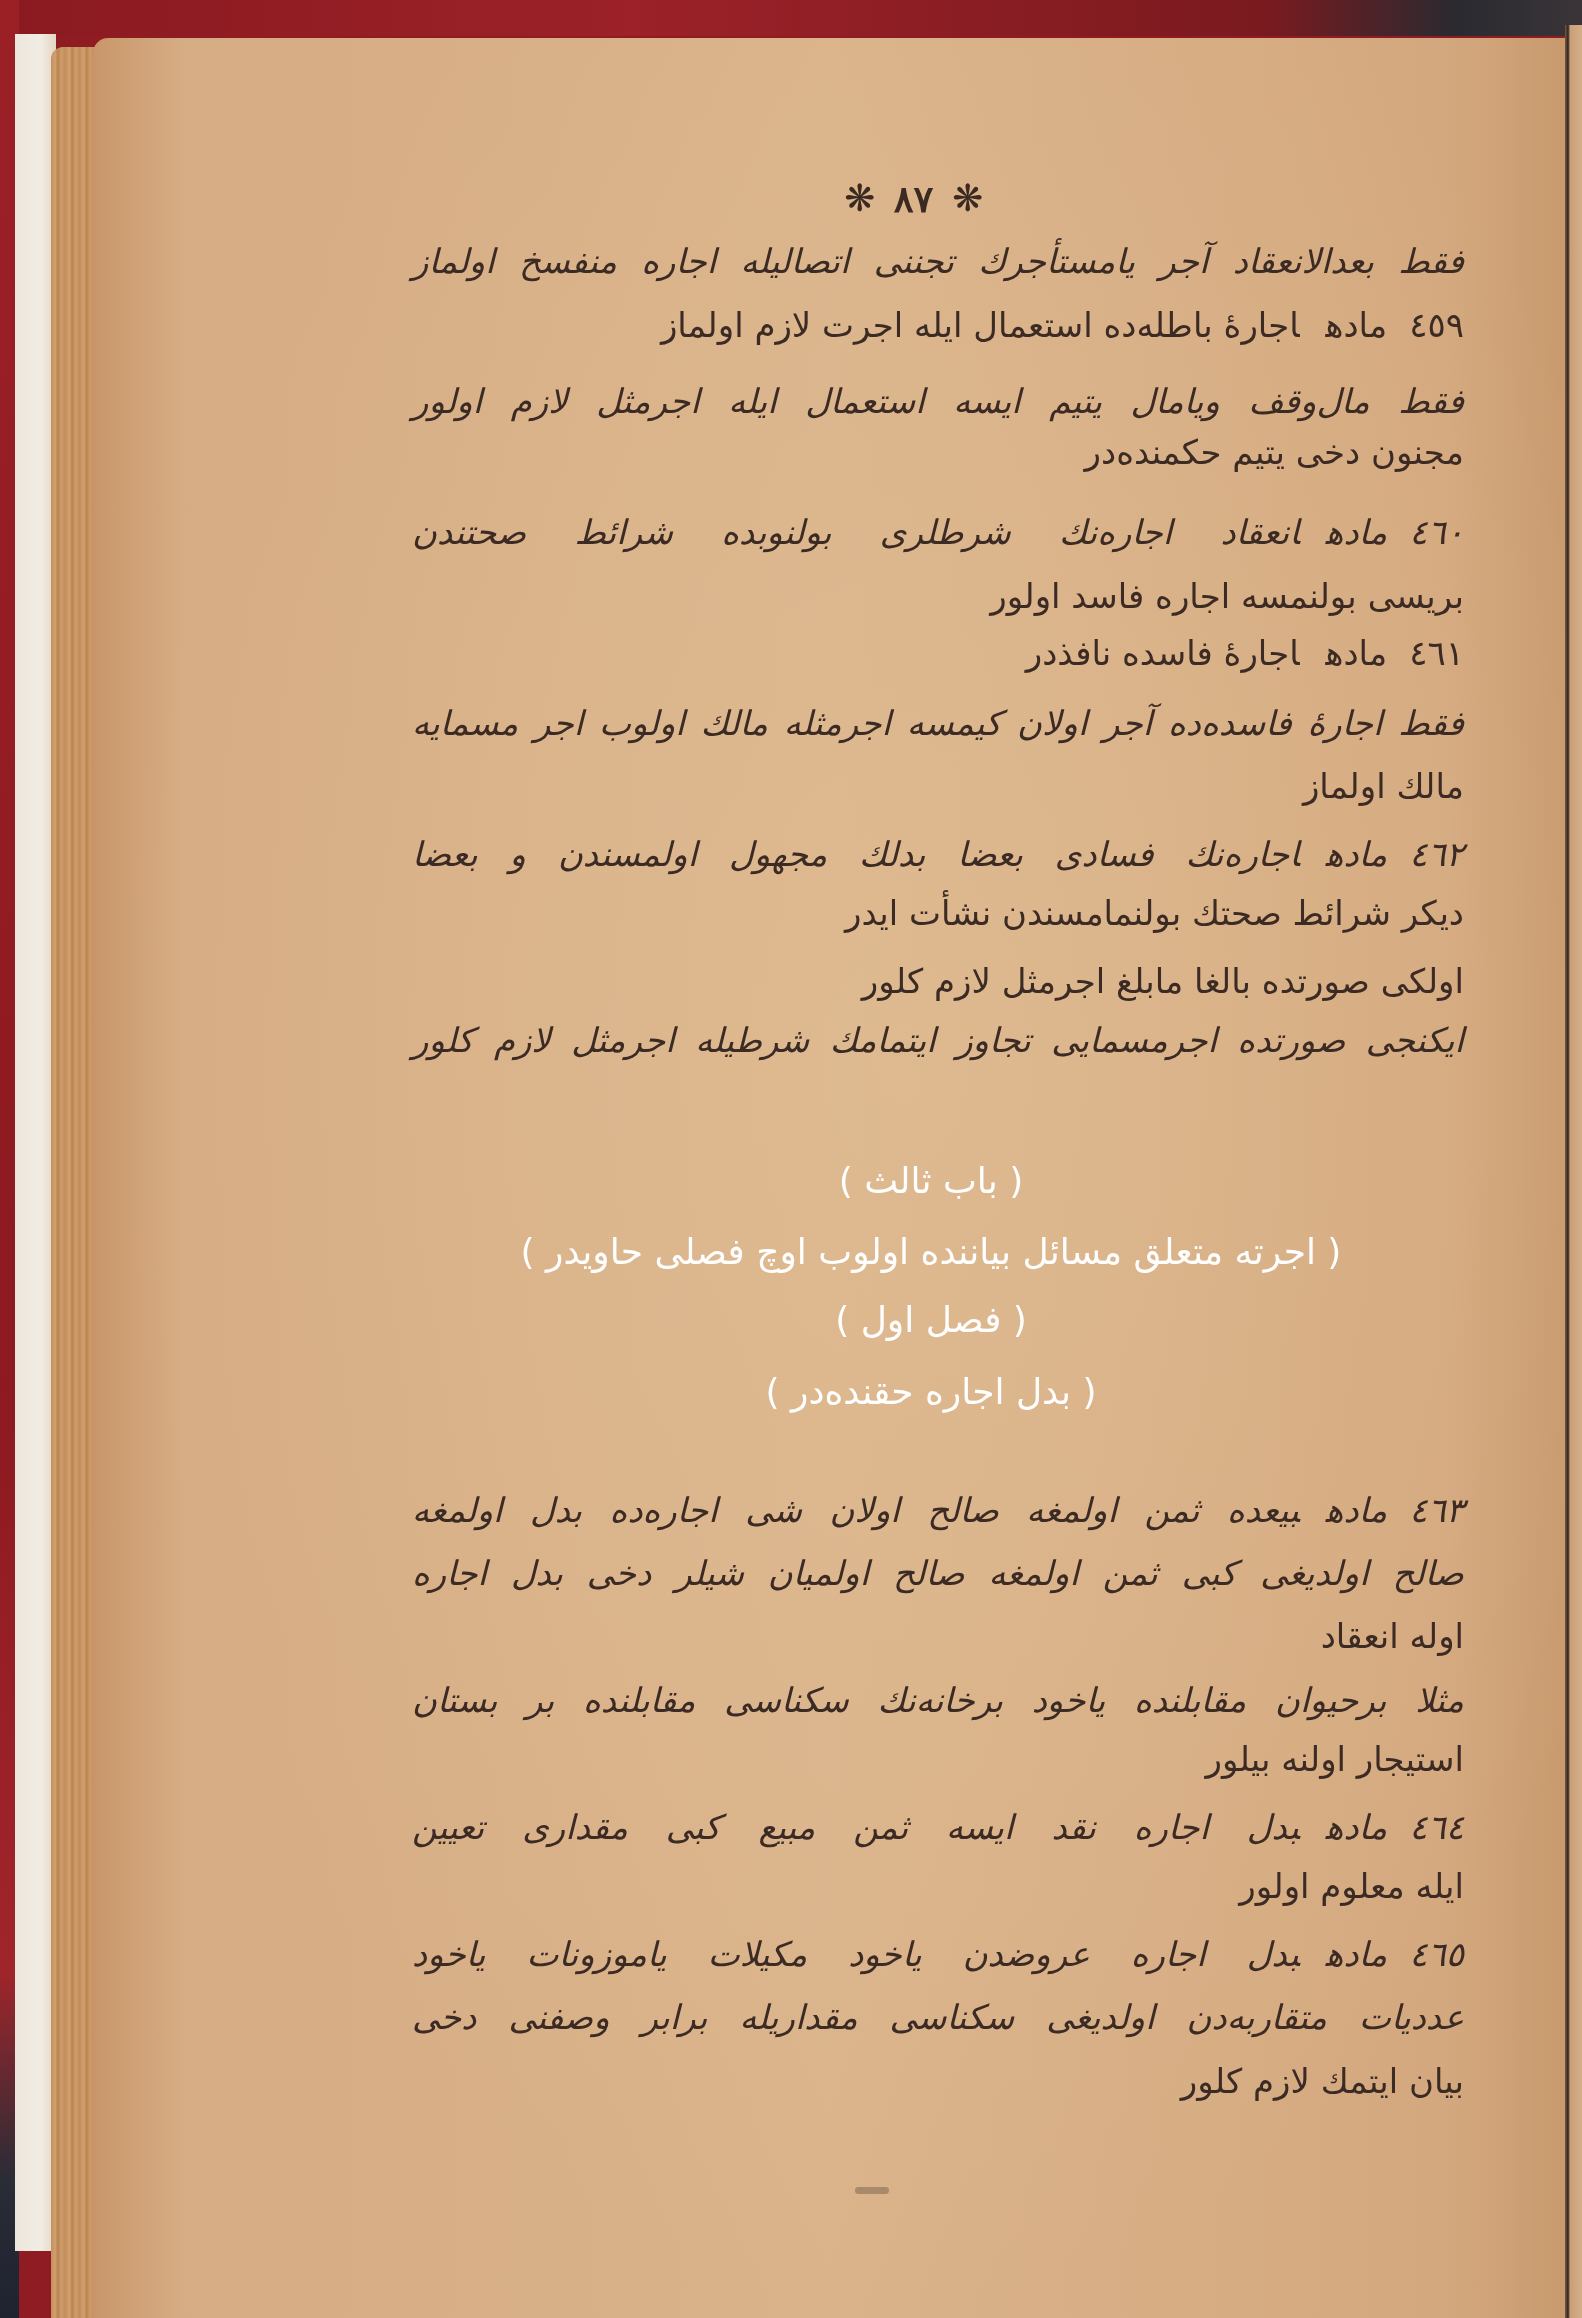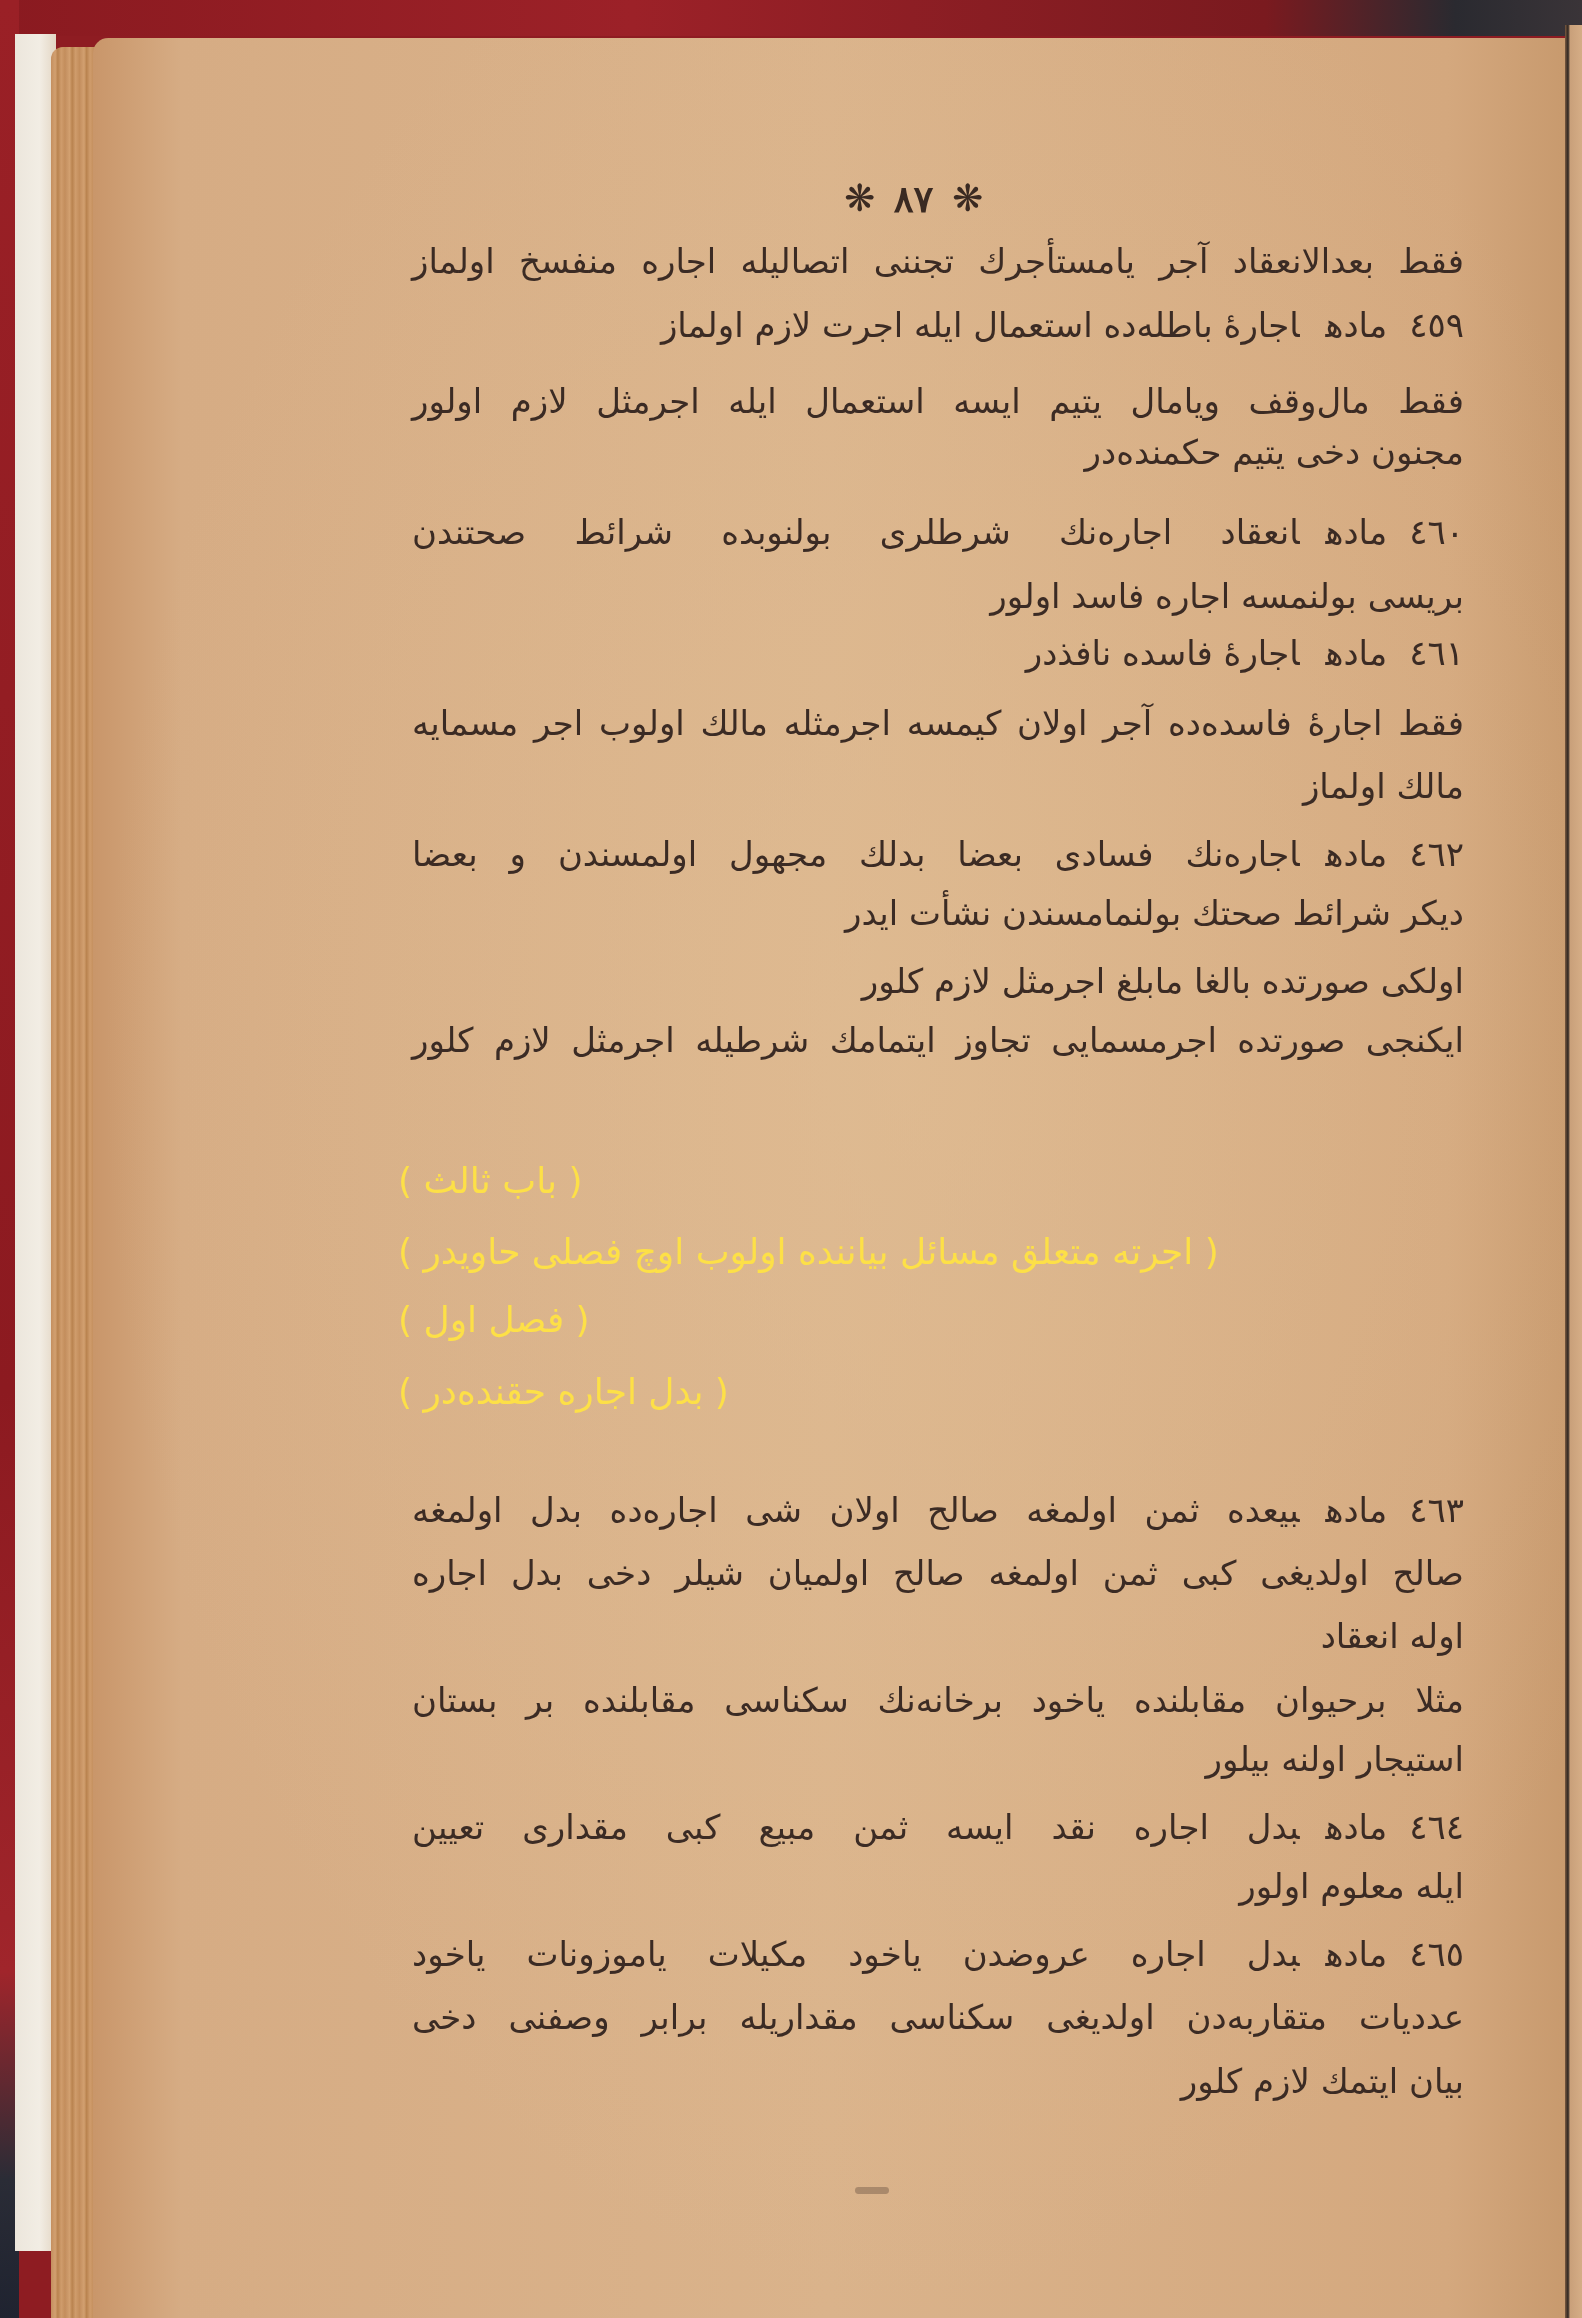--- a/index.html
+++ b/index.html
@@ -87,28 +87,28 @@
   }
   .line {
     position: absolute;
     right: 0;
     font-family: "DejaVu Sans", sans-serif;
     font-size: 34px;
     white-space: nowrap;
     color: #3b2b24;
     letter-spacing: 0.4px;
   }
-  .line.full { left: 14px; text-align: justify; text-align-last: justify; }
+  .line.full { left: 14px; text-align: justify; text-align-last: justify; font-style: italic; }
   .center-line {
     position: absolute;
     left: 0; right: 0;
-    text-align: left;
+    text-align: center;
     font-family: "DejaVu Sans", sans-serif;
     font-size: 36px;
-    color: #fde047;
+    color: #ffffff;
     white-space: nowrap;
   }
   .article-num { margin-left: 22px; }
   .article-word { margin-left: 26px; }
   .smudge {
     position: absolute;
     left: 855px; top: 2187px;
     width: 34px; height: 6.8px;
     border-radius: 3.4px;
     background: rgba(80,60,50,0.35);

